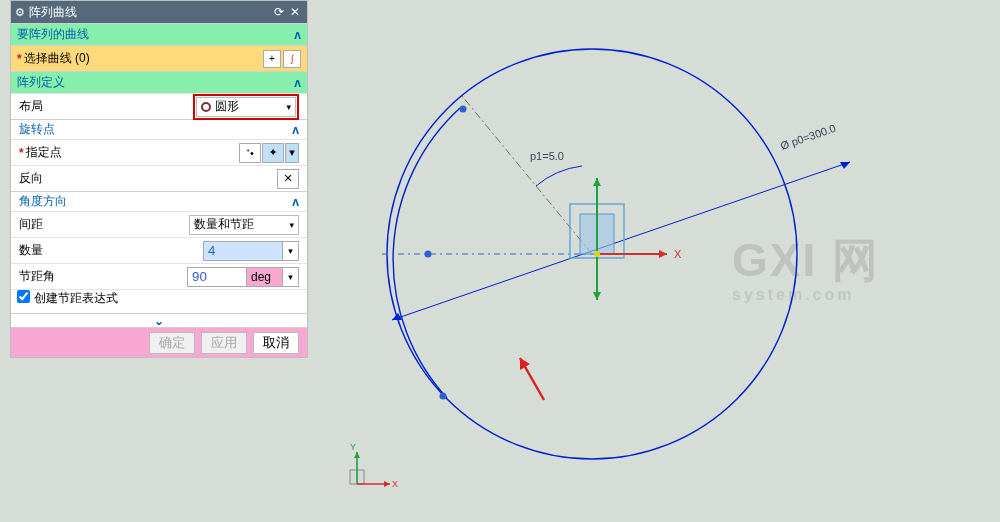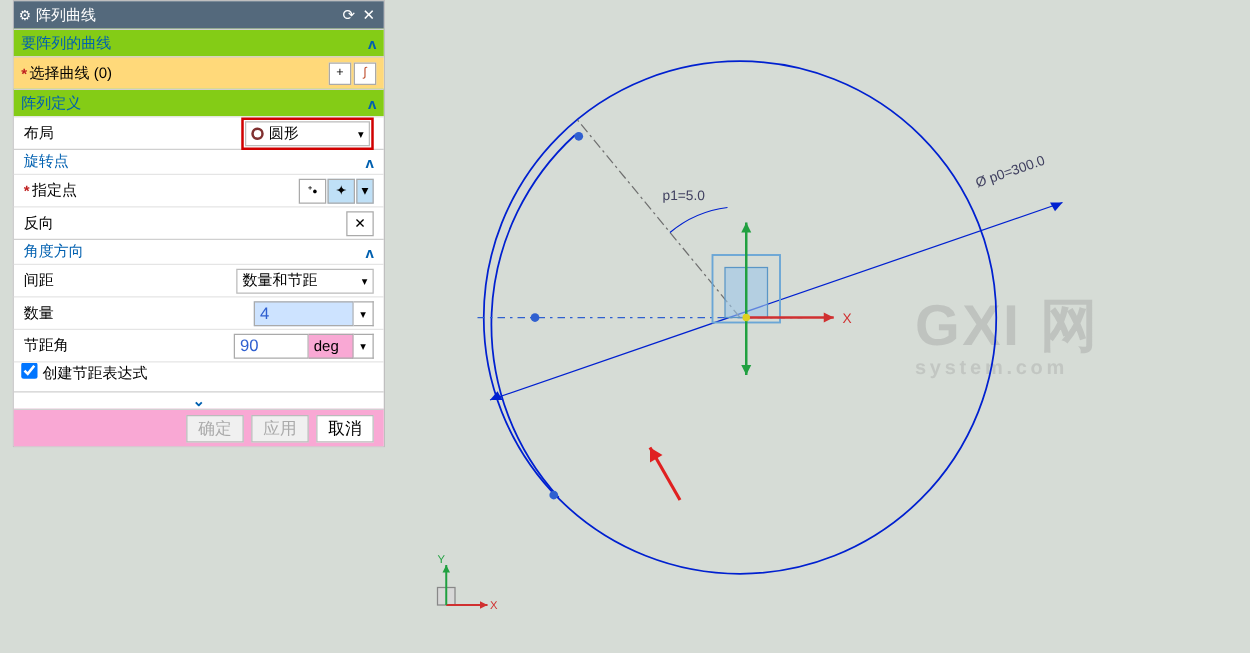--- a/index.html
+++ b/index.html
@@ -6,21 +6,21 @@
   html, body { width: 1000px; height: 522px; overflow: hidden; font-family: "Microsoft YaHei", sans-serif; font-size: 12px; }
   body { background: #d6dcd6; position: relative; }
 
   
   .panel { position: absolute; left: 10px; top: 0; width: 298px; background: #fff; border: 1px solid #bfbfbf; }
   .panel-title { height: 22px; background: #54697c; color: #fff; display: flex; align-items: center; padding: 0 4px; }
   .panel-title .gear { font-size: 11px; margin-right: 4px; }
   .title-text { flex: 1; }
   .title-btn { width: 16px; text-align: center; color: #fff; font-size: 12px; cursor: pointer; }
 
-  .section-hdr { height: 22px; display: flex; align-items: center; padding: 0 6px; color: #0060b0; background: #84cc16; border-top: 1px solid #d0d0d0; }
+  .section-hdr { height: 22px; display: flex; align-items: center; padding: 0 6px; color: #0060b0; background: #86efac; border-top: 1px solid #d0d0d0; }
   .section-hdr .chev { margin-left: auto; color: #0060b0; font-weight: bold; }
   .sub-hdr { height: 20px; display: flex; align-items: center; padding: 0 8px; color: #0060b0; font-size: 12px; border-top: 1px solid #d0d0d0; }
   .sub-hdr .chev { margin-left: auto; color: #0060b0; font-weight: bold; }
 
   .sel-row { background: #ffd97a; height: 26px; display: flex; align-items: center; padding: 0 6px; border-top: 1px solid #d0d0d0; }
   .req-star { color: #c02020; font-weight: bold; margin-right: 2px; }
   .sel-btns { margin-left: auto; display: flex; gap: 2px; }
   .mini-btn { width: 18px; height: 18px; background: #fff; border: 1px solid #aaa; display: flex; align-items: center; justify-content: center; cursor: pointer; font-size: 10px; }
 
   .plain-row { height: 26px; display: flex; align-items: center; padding: 0 8px; border-top: 1px solid #e5e5e5; }

